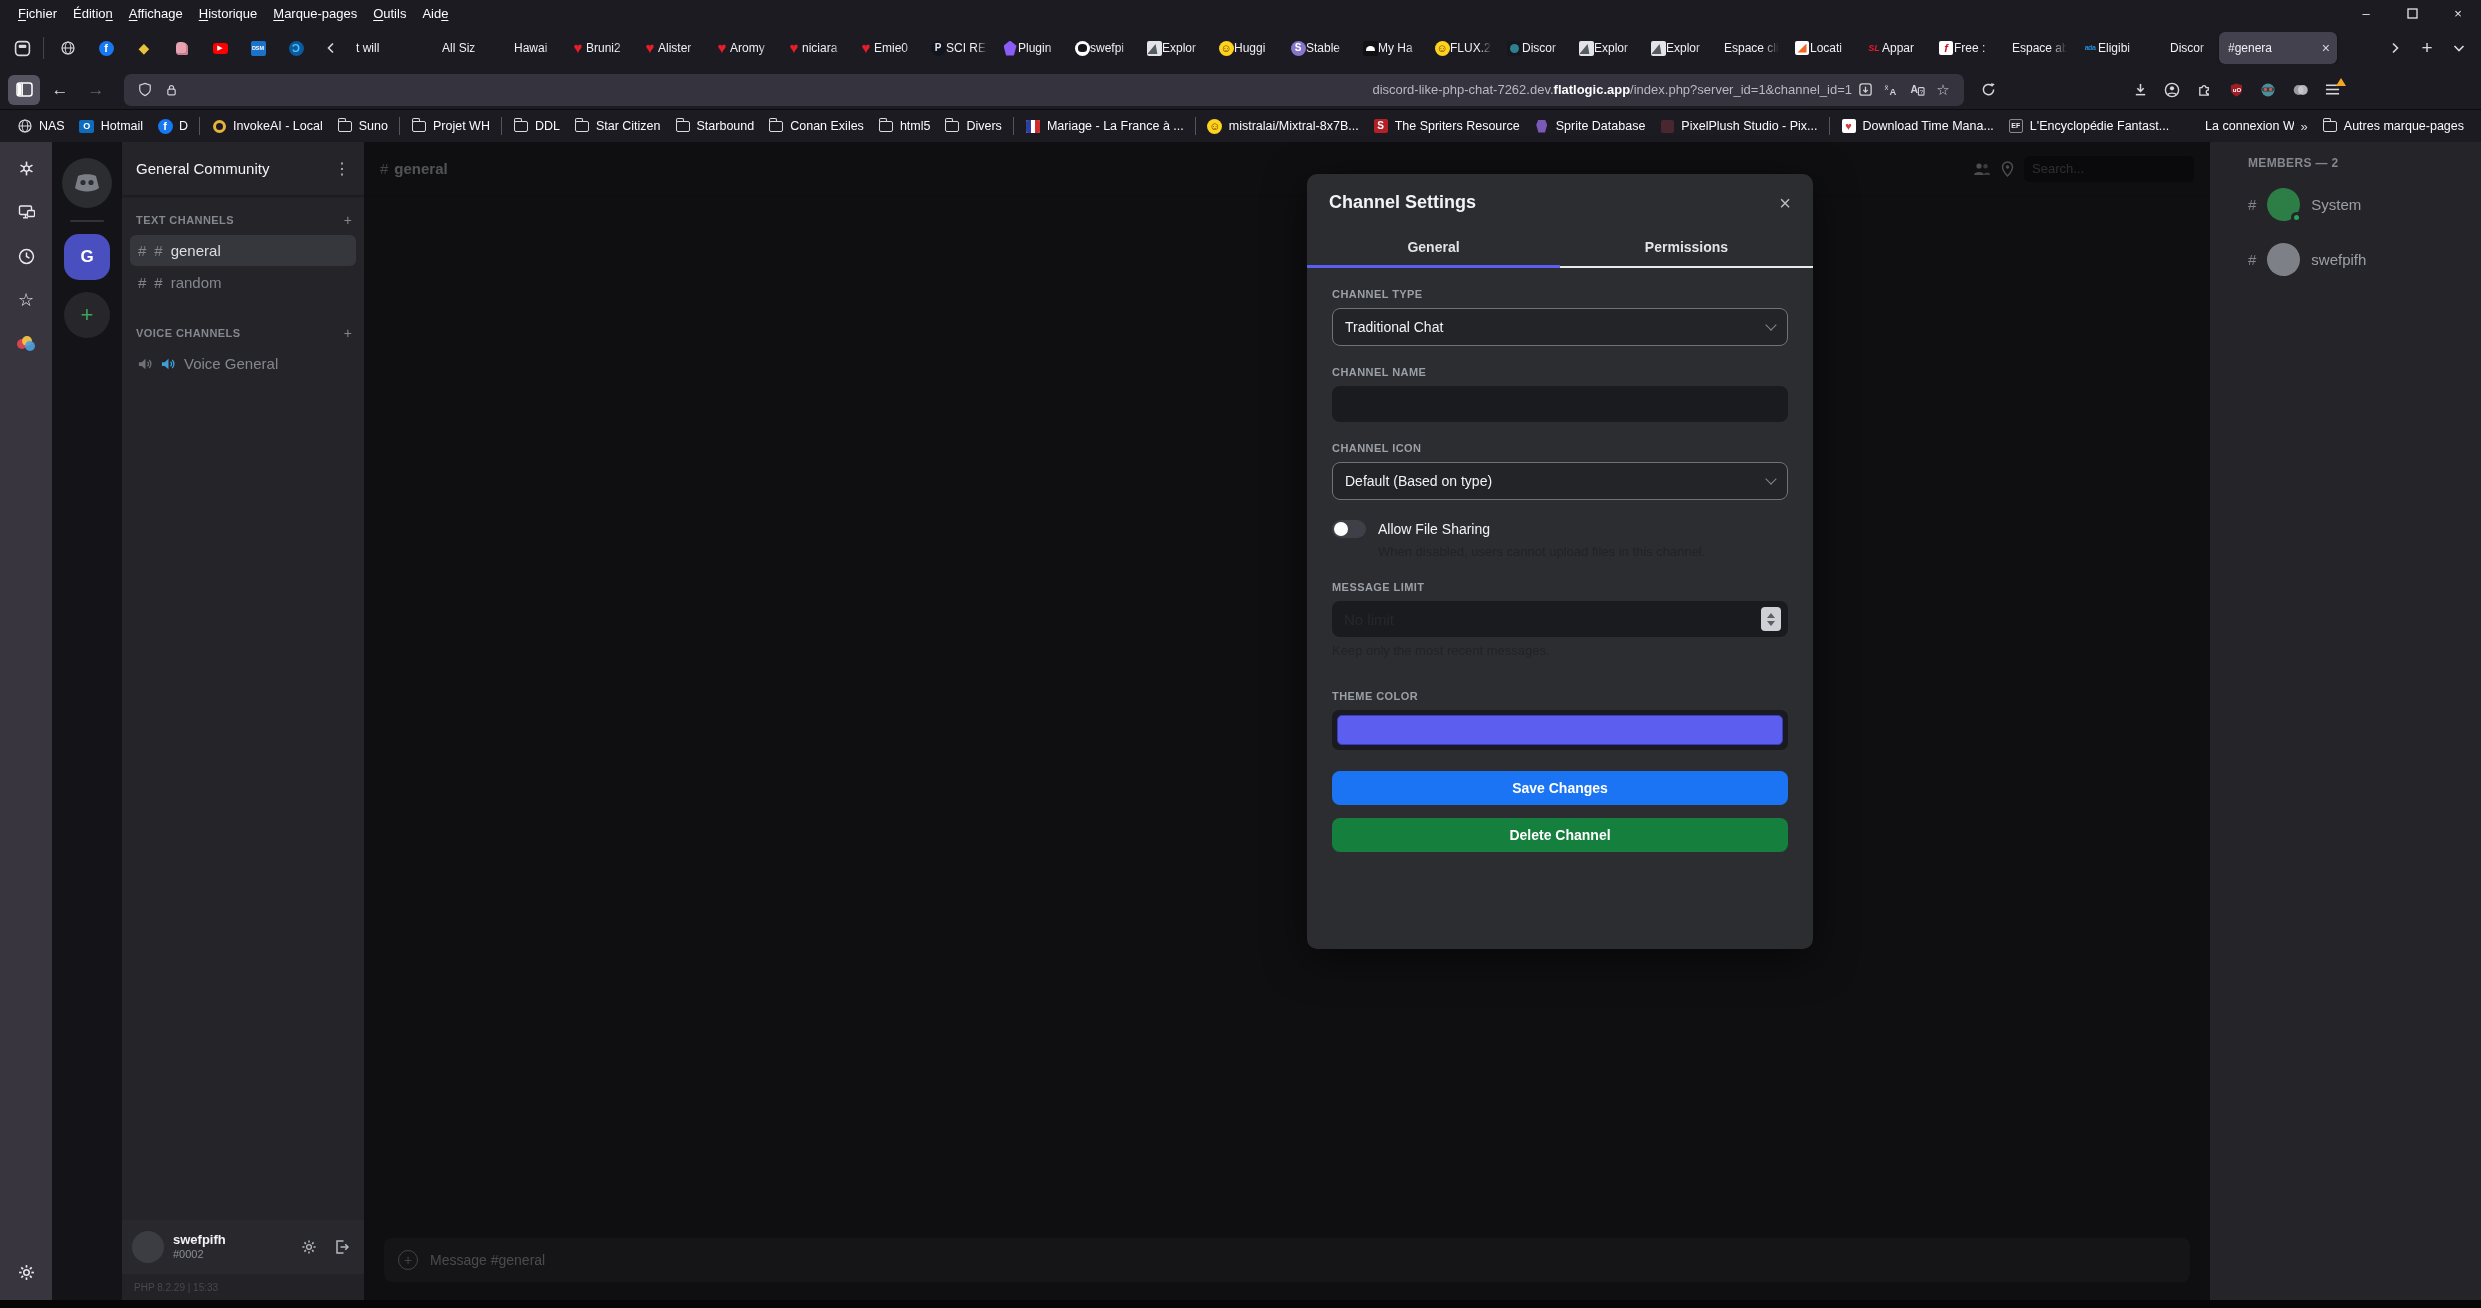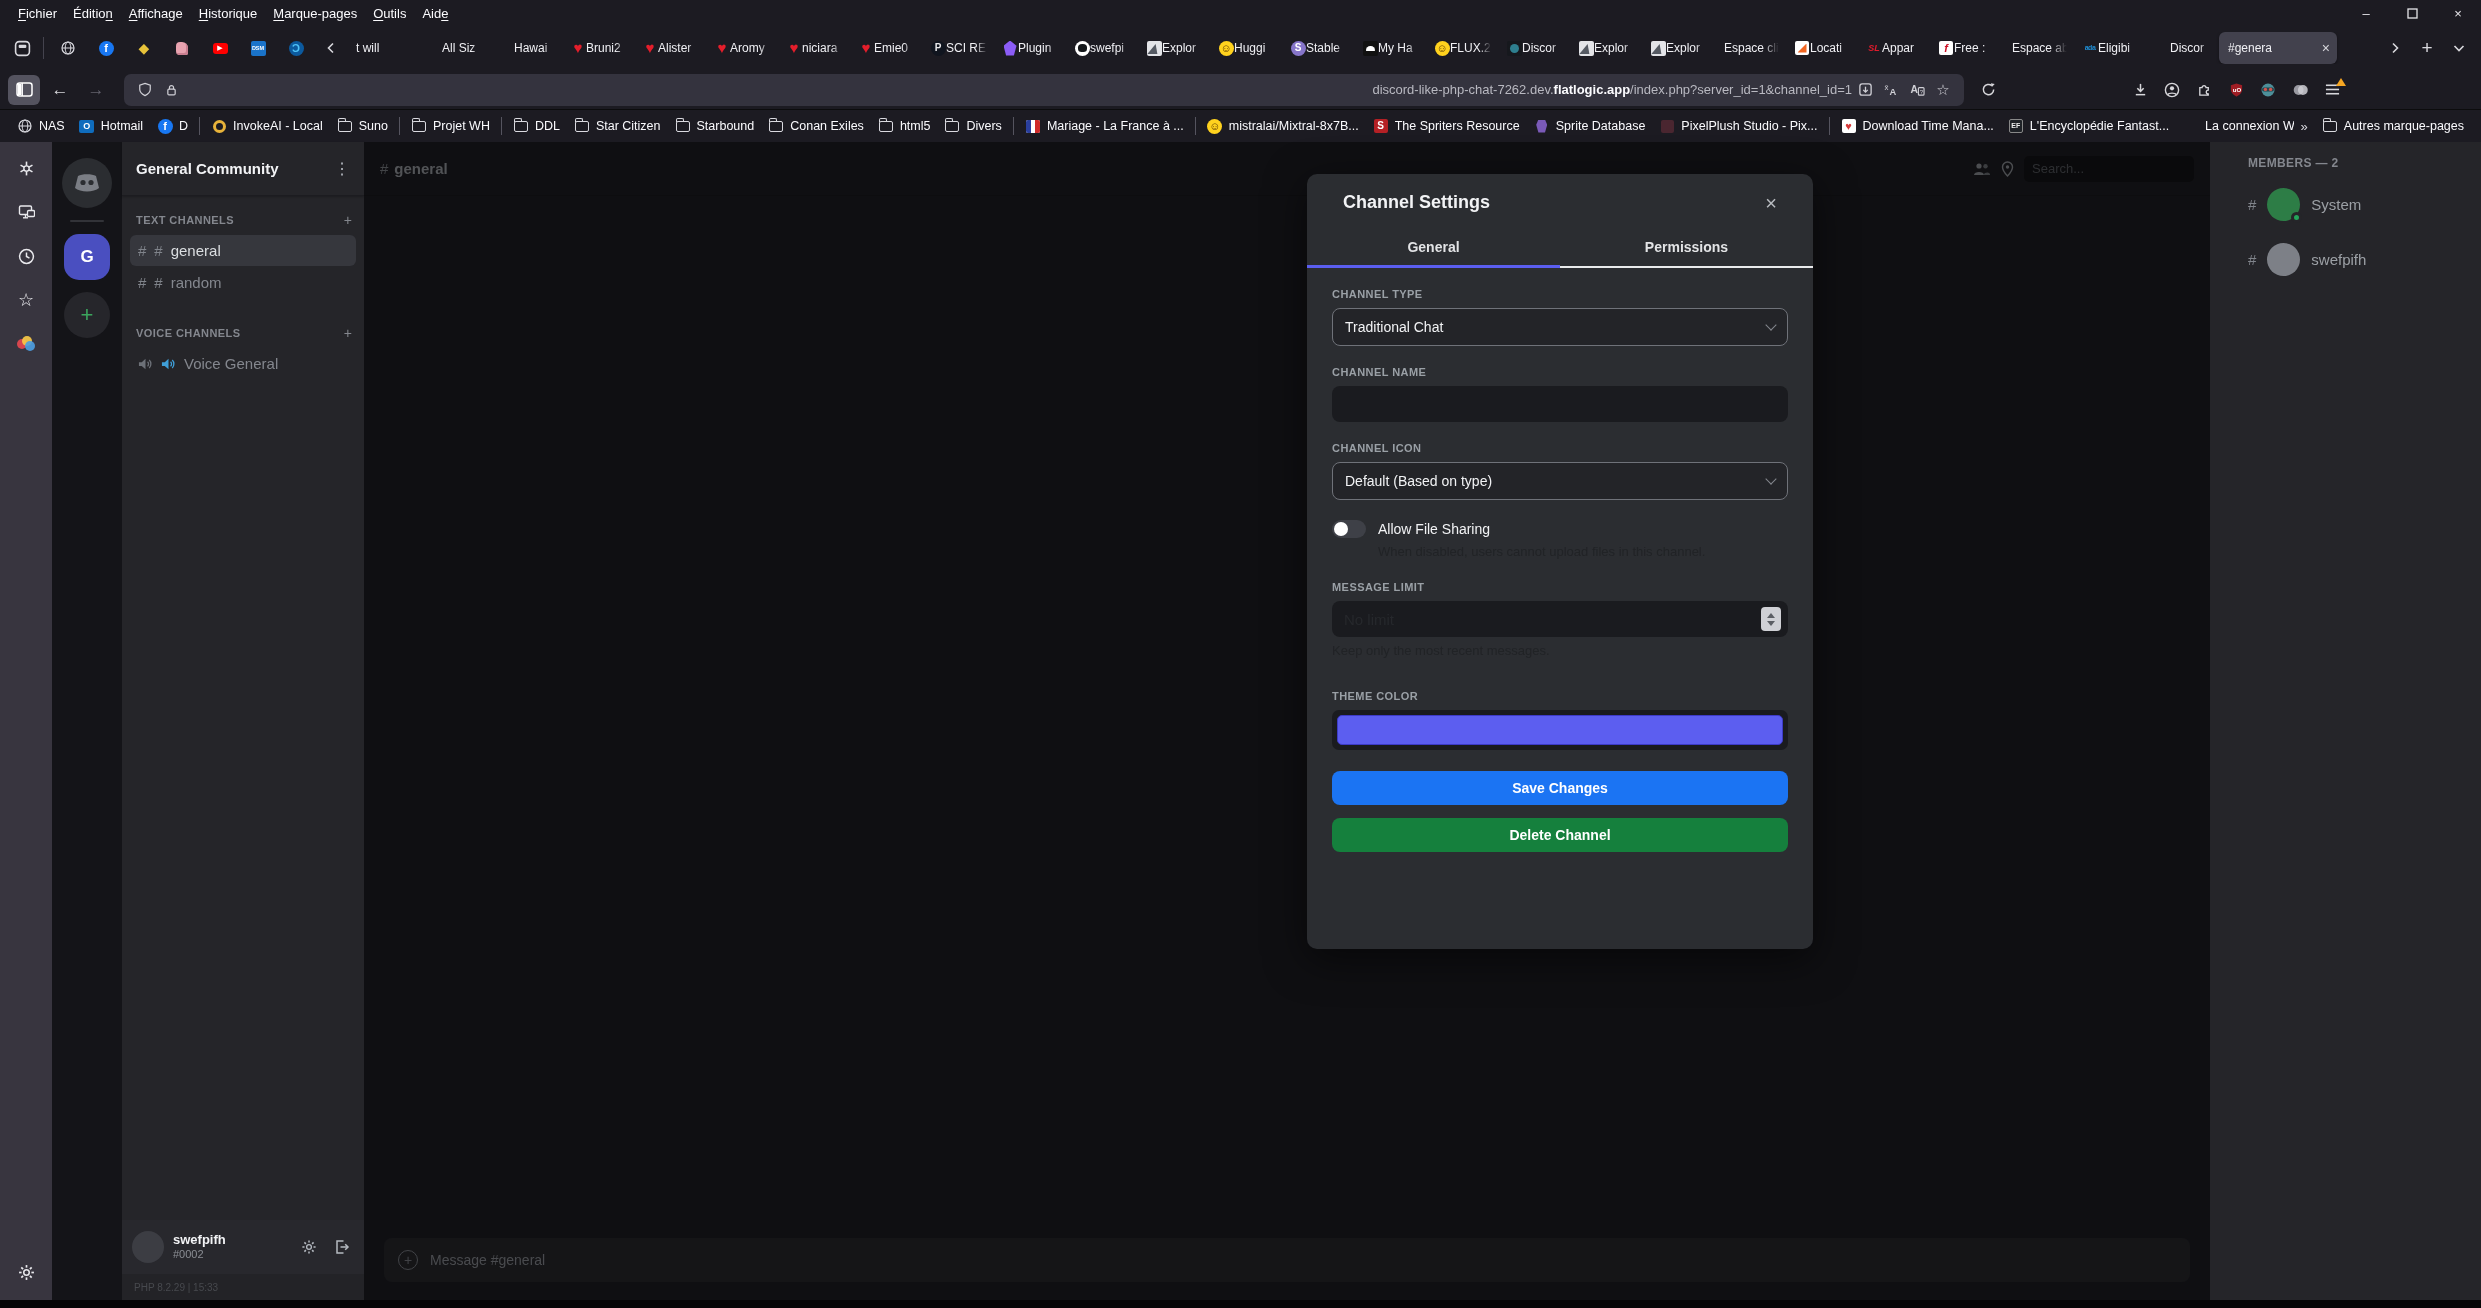--- a/index.html
+++ b/index.html
@@ -75,21 +75,21 @@
   #discord-avatar { width:50px; height:50px; border-radius:50%; background:#2b2d31; display:flex; align-items:center; justify-content:center; }
   #rail-divider { width:34px; height:2px; background:#323338; border-radius:1px; }
   #server-g { width:46px; height:46px; border-radius:15px; color:#fff; font-weight:700; font-size:17px;
     display:flex; align-items:center; justify-content:center; }
   #server-add { width:46px; height:46px; border-radius:50%; background:#26262b; color:#3ba55d; font-size:22px;
     display:flex; align-items:center; justify-content:center; }
 
   #channel-sidebar { width:242px; background:#252529; flex:0 0 auto; display:flex; flex-direction:column; position:relative; }
   #cs-header { height:54px; display:flex; align-items:center; justify-content:space-between; padding:0 14px;
     border-bottom:1px solid #1c1c20; box-shadow:0 1px 2px rgba(0,0,0,.25); }
-  #cs-header .title { color:#f2f3f5; font-size:15px; font-weight:700; }
+  #cs-header .title { color:#f2f3f5; font-size:15px; font-weight:400; }
   #cs-kebab { color:#b5bac1; font-size:16px; }
   .section-row { display:flex; align-items:center; justify-content:space-between; padding:16px 12px 6px 14px; }
   .section-label { color:#84878e; font-size:11px; font-weight:700; letter-spacing:.04em; }
   .section-add { color:#84878e; font-size:14px; }
   .channel-row { display:flex; align-items:center; gap:8px; margin:1px 8px; padding:7px 8px; border-radius:6px;
     color:#84878e; font-size:15px; }
   .channel-row.active { background:#36373d; color:#dbdee1; }
   .channel-hash { color:#80848b; font-size:15px; }
   .voice-icon { color:#6d7178; display:flex; }
   .voice-icon.alt { color:#3f9fd8; }
@@ -123,21 +123,21 @@
   #members-title { color:#84878e; font-size:12px; font-weight:700; letter-spacing:.03em; margin-bottom:18px; }
   .member-row { display:flex; align-items:center; gap:11px; margin-bottom:22px; }
   .member-hash { color:#80848b; font-size:15px; }
   .member-avatar { width:33px; height:33px; border-radius:50%; position:relative; flex:0 0 auto; }
   .status-dot { position:absolute; right:-2px; bottom:-2px; width:11px; height:11px; border-radius:50%; border:3px solid #252529; }
   .member-name { color:#9ca0a5; font-size:15px; }
 
   
   #modal { position:absolute; left:943px; top:32px; width:506px; height:775px; background:#2b2d31; border-radius:10px;
     z-index:20; box-shadow:0 10px 40px rgba(0,0,0,.55); display:flex; flex-direction:column; }
-  #modal-header { display:flex; align-items:center; justify-content:space-between; padding:18px 36px 14px; }
+  #modal-header { display:flex; align-items:center; justify-content:space-between; padding:18px 22px 14px; }
   #modal-title { color:#f2f3f5; font-size:18px; font-weight:700; }
   #modal-close { color:#b9bcc1; font-size:20px; line-height:1; }
   #modal-tabs { display:flex; border-bottom:2px solid #e9eaec; }
   .modal-tab { flex:1 1 50%; text-align:center; padding:12px 0 11px; font-size:14px; font-weight:700; color:#e3e4e6; position:relative; }
   .modal-tab.active:after { content:""; position:absolute; left:0; right:0; bottom:-2px; height:3px; background:#5b5ef0; }
   #modal-body { padding:20px 25px 0; }
   .field-label { color:#9aa0a6; font-size:11px; font-weight:700; letter-spacing:.04em; margin:16px 0 8px; }
   .field-label:first-child { margin-top:0; }
   .select { height:38px; border:1px solid #6f7279; border-radius:8px; background:#232428; color:#f2f3f5; font-size:14px;
     display:flex; align-items:center; padding:0 12px; justify-content:space-between; }

